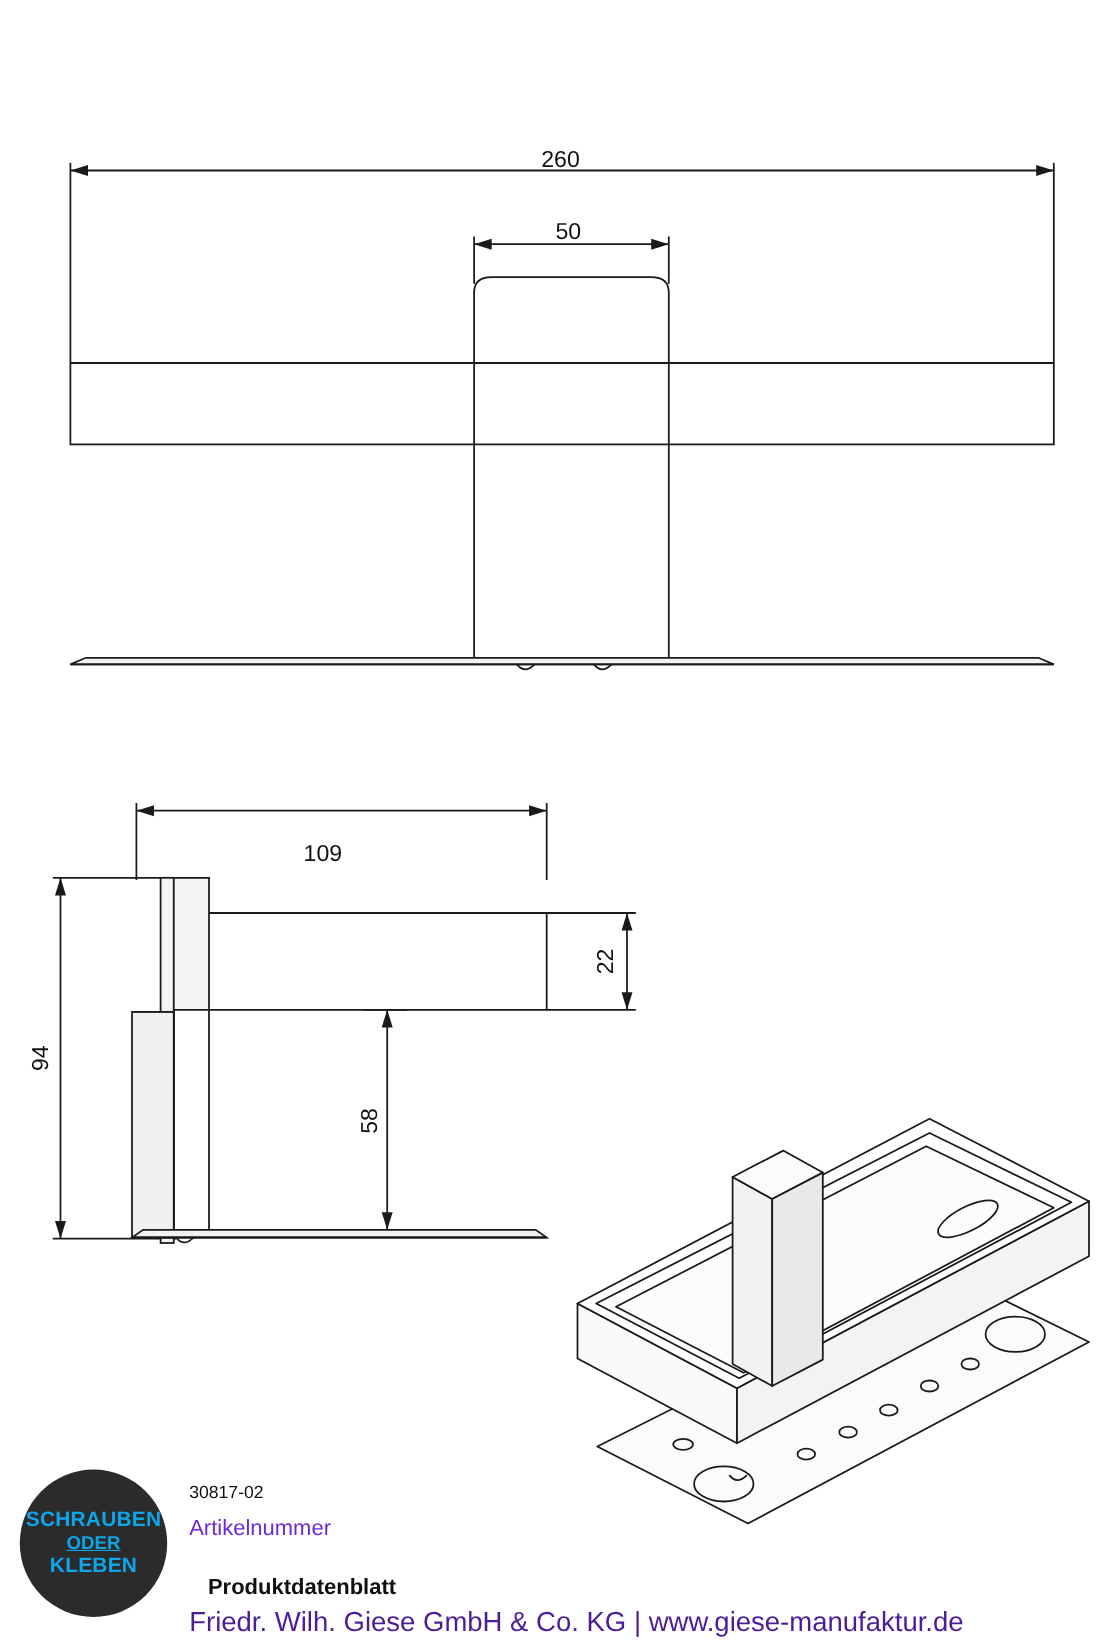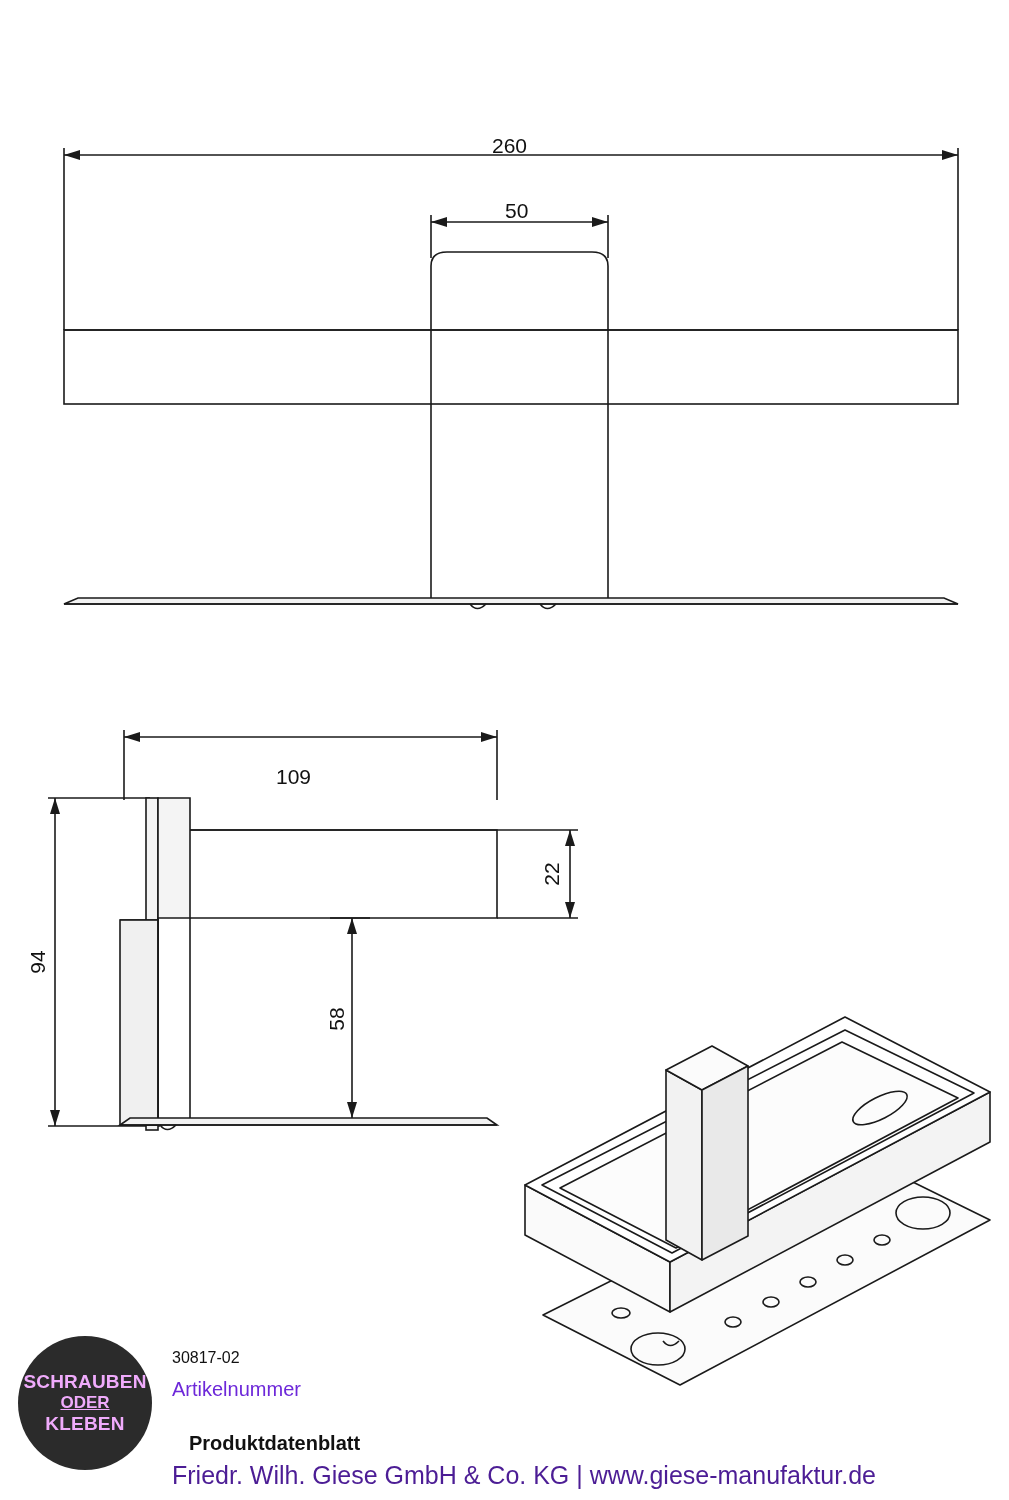--- a/index.html
+++ b/index.html
@@ -69,21 +69,21 @@
 
   
   .footer-badge {
     position: absolute;
     left: 18px;
     top: 1336px;
     width: 134px;
     height: 134px;
     border-radius: 50%;
     background: #2b2b2b;
-    color: #f0abfc;
+    color: #0ea5e9;
     display: flex;
     flex-direction: column;
     align-items: center;
     justify-content: center;
     text-align: center;
     line-height: 1.05;
   }
   .badge-l1 { font-size: 19px; font-weight: bold; letter-spacing: 0.2px; }
   .badge-l2 { font-size: 17px; font-weight: bold; margin: 2px 2px; text-decoration: underline; }
   .badge-l3 { font-size: 19px; font-weight: bold; letter-spacing: 0.2px; }

